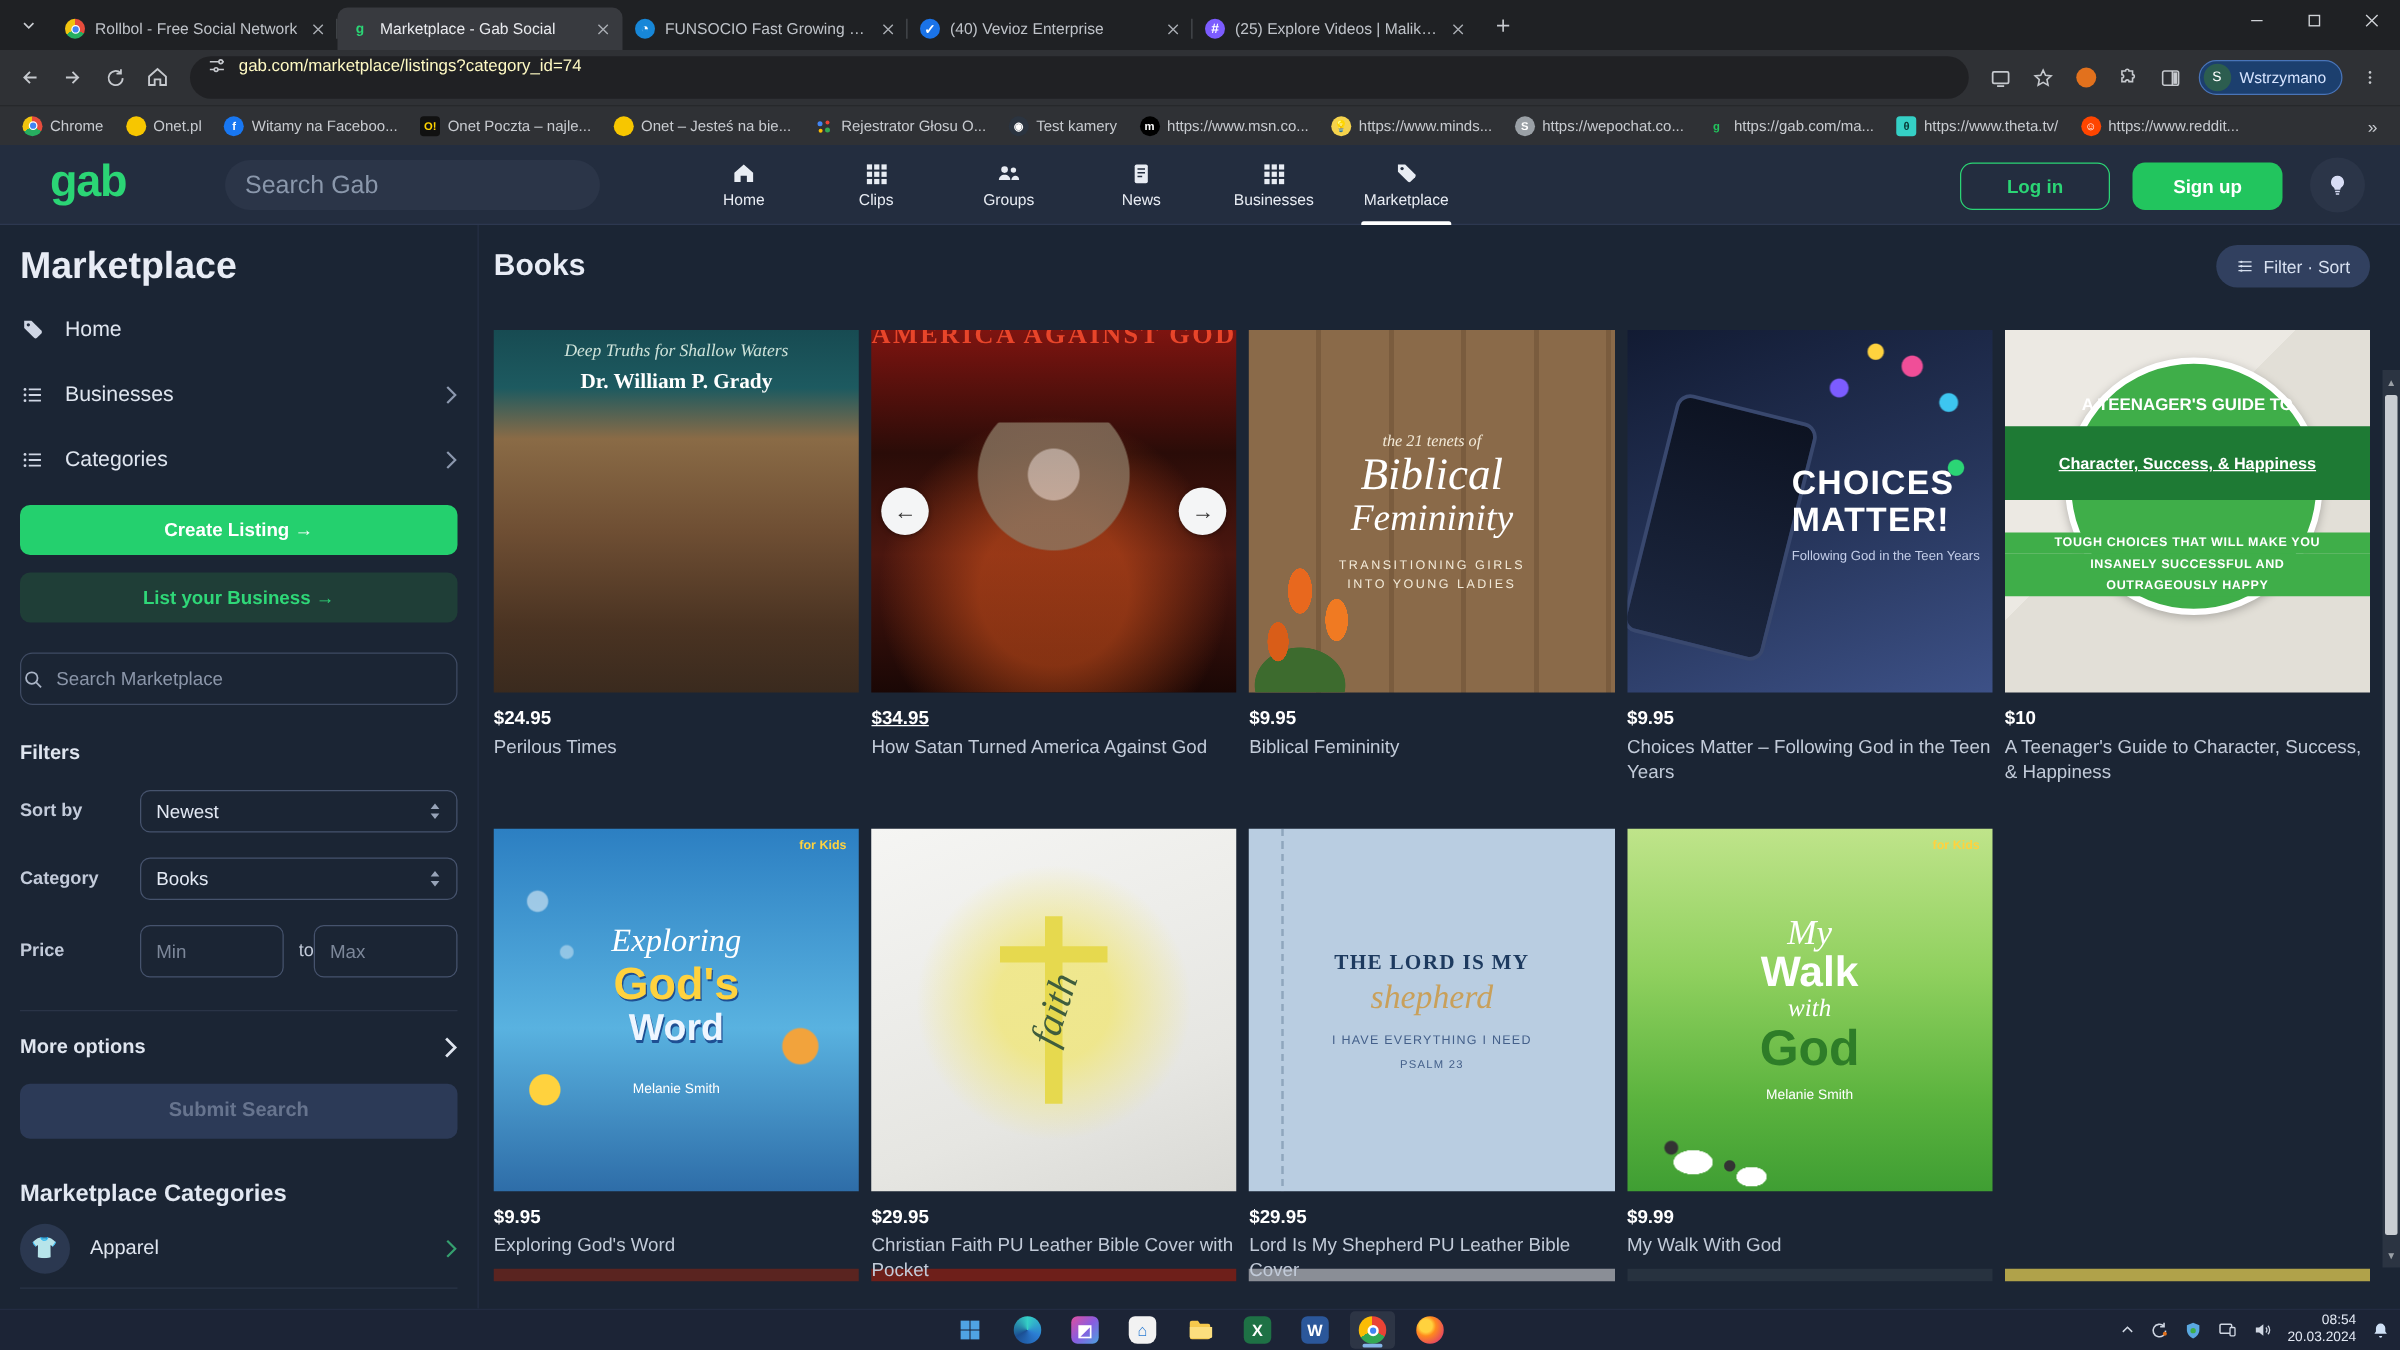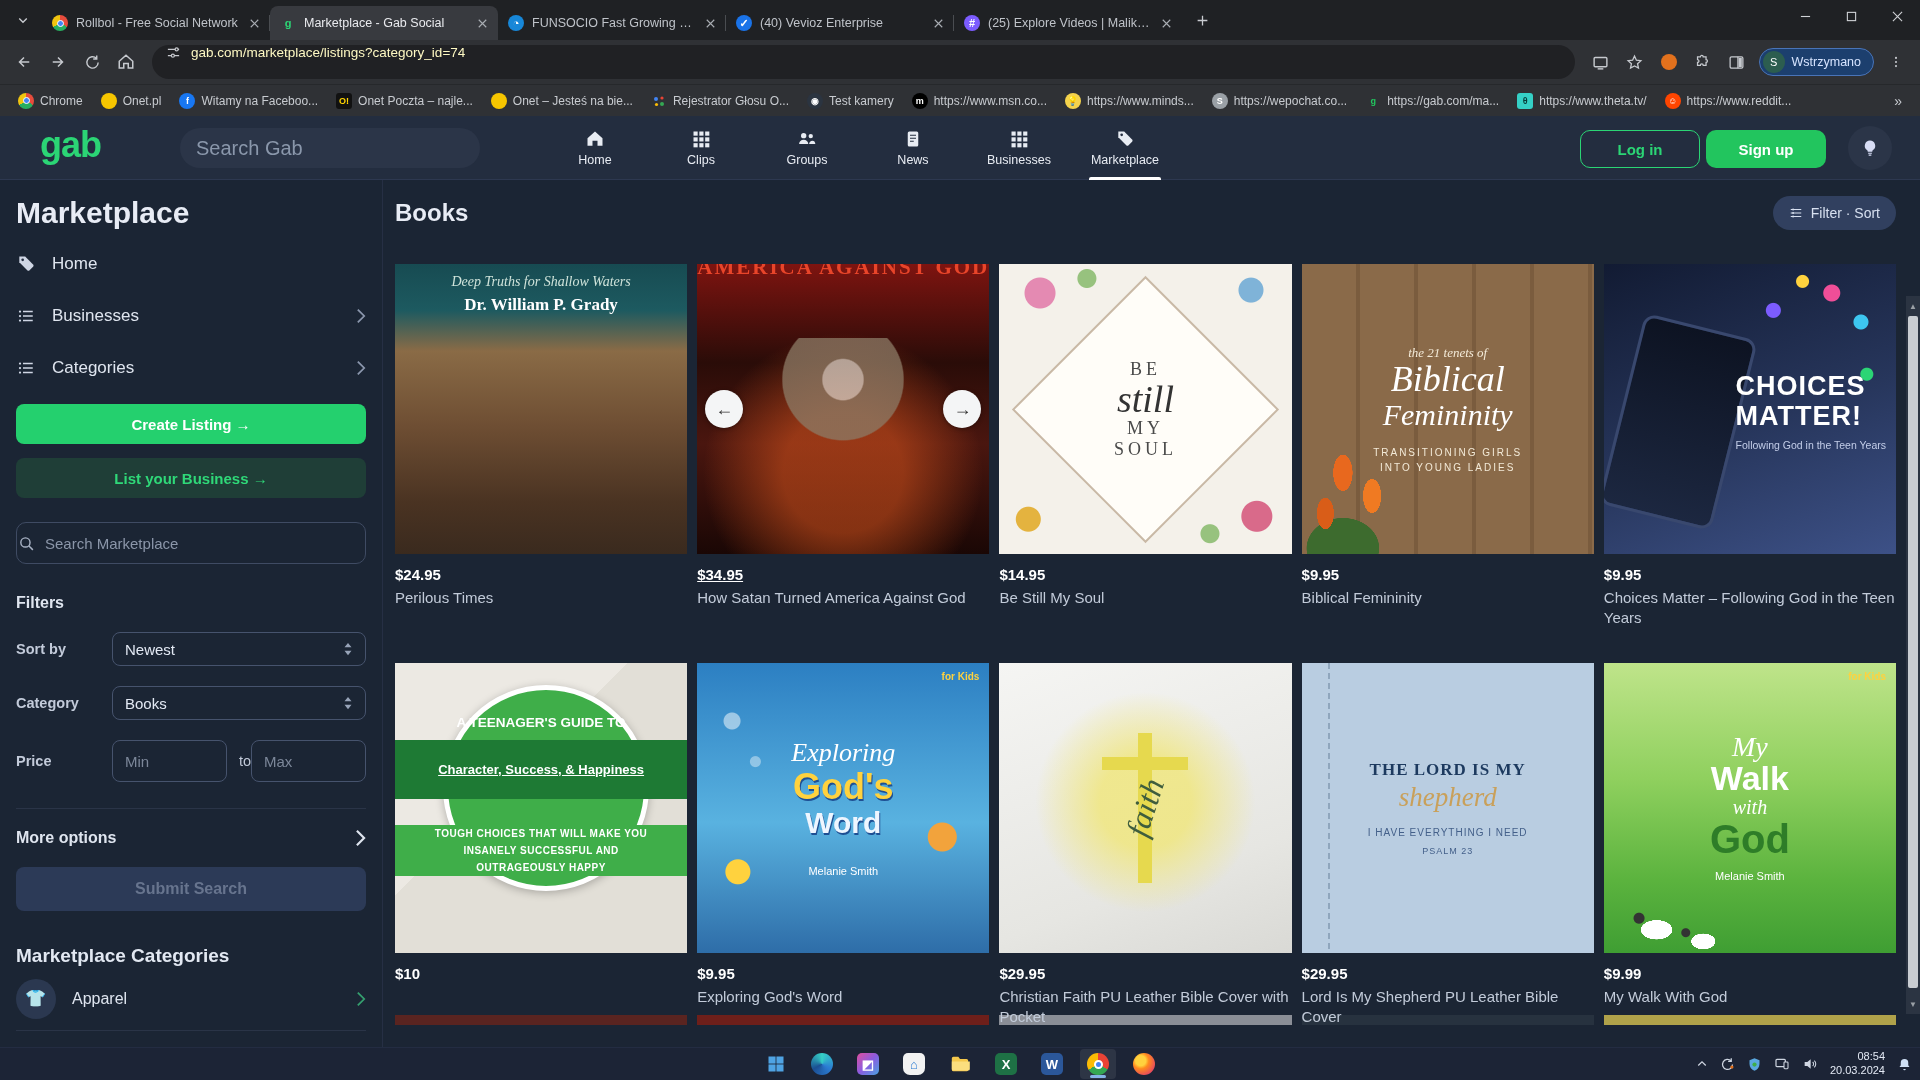--- a/index.html
+++ b/index.html
@@ -35,21 +35,21 @@
   
   .gab-header { height:64px; background:#232d3f; border-bottom:1px solid #2d3850; position:relative; }
   .gab-logo { position:absolute; left:40px; top:8px; font-size:36px; font-weight:800; color:#2bd575; letter-spacing:-1px; }
   .gab-search { position:absolute; left:180px; top:12px; width:300px; height:40px; background:#2b3548; border-radius:20px; display:flex; align-items:center; padding:0 16px; gap:10px; }
   .gab-search input { flex:1; background:transparent; border:none; outline:none; color:#e3e9f4; font-size:20px; font-family:inherit; }
   .gab-search input::placeholder { color:#8a97ab; }
   .gab-nav { position:absolute; left:557px; top:0; height:64px; display:flex; }
   .gab-nav .item { width:76px; margin-right:30px; height:100%; display:flex; flex-direction:column; align-items:center; justify-content:center; color:#e8ecf3; position:relative; }
   .gab-nav .item .lbl { font-size:12.5px; margin-top:4px; }
   .gab-nav .item.active::after { content:""; position:absolute; bottom:0; left:2px; right:2px; height:3px; background:#ffffff; border-radius:2px 2px 0 0; }
-  .btn-login { position:absolute; right:220px; top:14px; width:120px; height:38px; border:1px solid #2bd575; border-radius:10px; color:#2bd575; font-weight:bold; font-size:15px; display:flex; align-items:center; justify-content:center; background:transparent; }
+  .btn-login { position:absolute; right:232px; top:14px; width:120px; height:38px; border:1px solid #2bd575; border-radius:10px; color:#2bd575; font-weight:bold; font-size:15px; display:flex; align-items:center; justify-content:center; background:transparent; }
   .btn-signup { position:absolute; right:94px; top:14px; width:120px; height:38px; background:#22c55e; border-radius:10px; color:#ffffff; font-weight:bold; font-size:15px; display:flex; align-items:center; justify-content:center; border:none; }
   .bulb-btn { position:absolute; right:28px; top:10px; width:44px; height:44px; border-radius:50%; background:#2b3548; display:flex; align-items:center; justify-content:center; color:#d8ddf5; }
 
   
   .page { display:flex; height:867px; position:relative; }
   .sidebar { width:383px; flex:none; padding:0 16px; border-right:1px solid #262f44; overflow:hidden; }
   .sb-title { margin-top:16px; font-size:30px; font-weight:bold; color:#e8ecf5; }
   .sb-nav { margin-top:8px; }
   .sb-row { height:52px; display:flex; align-items:center; gap:16px; color:#dfe5ef; font-size:17px; }
   .sb-row .chev { margin-left:auto; color:#8b97ad; }
@@ -615,32 +615,20 @@
             <div class="cover-text">
               <div class="l0">AMERICA AGAINST GOD</div>
             </div>
             <button class="car-arrow car-prev">←</button>
             <button class="car-arrow car-next">→</button>
           </div>
           <div class="price u">$34.95</div>
           <div class="ptitle">How Satan Turned America Against God</div>
         </div>
         <div class="card">
-          <div class="cover cover-3">
-            <div class="cover-text">
-              <div class="l0">BE</div>
-              <div class="l1">still</div>
-              <div class="l2">MY</div>
-              <div class="l3">SOUL</div>
-            </div>
-          </div>
-          <div class="price">$14.95</div>
-          <div class="ptitle">Be Still My Soul</div>
-        </div>
-        <div class="card">
           <div class="cover cover-4">
             <div class="cover-text">
               <div class="l0">the 21 tenets of</div>
               <div class="l1">Biblical</div>
               <div class="l2">Femininity</div>
               <div class="l3">TRANSITIONING GIRLS</div>
               <div class="l4">INTO YOUNG LADIES</div>
             </div>
           </div>
           <div class="price">$9.95</div>
@@ -661,20 +649,21 @@
           <div class="cover cover-6">
             <div class="cover-text">
               <div class="l0">A TEENAGER'S GUIDE TO</div>
               <div class="l1">Character, Success, &amp; Happiness</div>
               <div class="l2">TOUGH CHOICES THAT WILL MAKE YOU</div>
               <div class="l3">INSANELY SUCCESSFUL AND</div>
               <div class="l4">OUTRAGEOUSLY HAPPY</div>
             </div>
           </div>
           <div class="price">$10</div>
+          <div class="ptitle">A Teenager's Guide to Character, Success, &amp; Happiness</div>
         </div>
         <div class="card">
           <div class="cover cover-7">
             <div class="cover-text">
               <div class="l0">Exploring</div>
               <div class="l1">God's</div>
               <div class="l2">Word</div>
               <div class="l3">Melanie Smith</div>
               <div class="l4">for Kids</div>
             </div>

